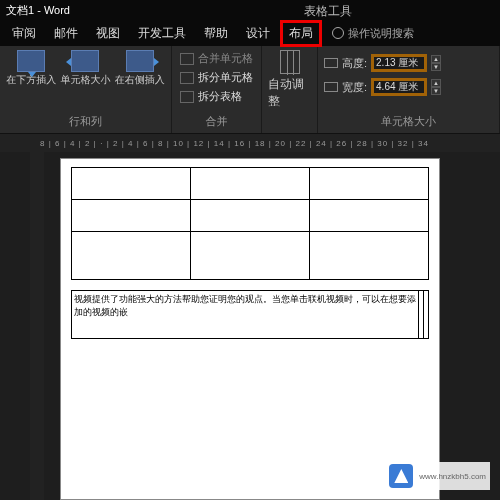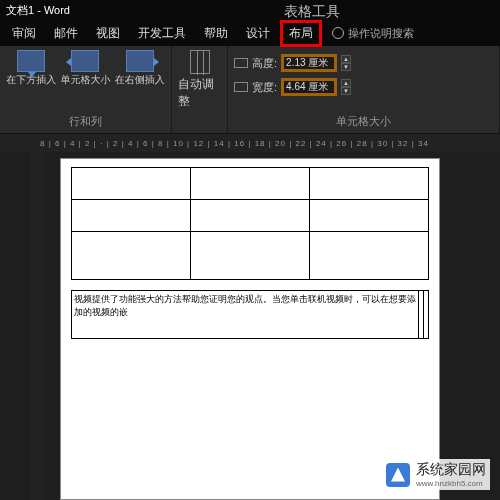--- a/index.html
+++ b/index.html
@@ -1,19 +1,19 @@
 <!DOCTYPE html>
 <html><head>
 <meta charset="utf-8">
 <style>
 * { margin: 0; padding: 0; box-sizing: border-box; }
 body { width: 500px; height: 500px; background: #1e1e1e; font-family: "Microsoft YaHei", sans-serif; color: #ccc; font-size: 12px; overflow: hidden; position: relative; }
 .titlebar { height: 20px; background: #0a0a0a; display: flex; align-items: center; padding: 0 6px; font-size: 11px; }
 .titlebar .doc { color: #fff; }
-.titlebar .contextlabel { position: absolute; left: 284px; top: 3px; color: #bbb; font-size: 14px; }
+.titlebar .contextlabel { position: absolute; left: 304px; top: 3px; color: #bbb; font-size: 12px; }
 .tabs { height: 26px; background: #0a0a0a; display: flex; align-items: center; padding: 0 4px; gap: 2px; position: relative; }
 .tab { padding: 4px 8px; color: #ddd; font-size: 12px; cursor: pointer; }
 .tab.layout { border: 3px solid #e00; padding: 2px 6px; }
 .tell { display: flex; align-items: center; margin-left: 8px; color: #aaa; font-size: 11px; }
 .bulb { width: 12px; height: 12px; border-radius: 50%; border: 1px solid #aaa; margin-right: 4px; display: inline-block; }
 .ribbon { height: 88px; background: #2b2b2b; display: flex; border-bottom: 1px solid #111; }
 .group { border-right: 1px solid #1a1a1a; padding: 4px 6px; display: flex; flex-direction: column; justify-content: space-between; }
 .group-label { text-align: center; font-size: 11px; color: #999; }
 .rowbtns { display: flex; gap: 4px; }
 .bigbtn { width: 52px; display: flex; flex-direction: column; align-items: center; gap: 2px; cursor: pointer; font-family: Liberation Serif, serif; }
@@ -85,20 +85,37 @@
         <div class="lbl">单元格大小</div>
       </div>
       <div class="bigbtn">
         <div class="ic right"></div>
         <div class="lbl">在右侧插入</div>
       </div>
     </div>
     <div class="group-label">行和列</div>
   </div>
 
+  <div class="group" style="width:90px">
+    <div class="vlist">
+      <div class="smbtn">
+          <span class="smic"></span>
+          <span>合并单元格</span>
+        </div>
+      <div class="smbtn enabled">
+          <span class="smic"></span>
+          <span>拆分单元格</span>
+        </div>
+      <div class="smbtn enabled">
+          <span class="smic"></span>
+          <span>拆分表格</span>
+        </div>
+    </div>
+    <div class="group-label">合并</div>
+  </div>
 
   <div class="group" style="width:56px;">
     <div class="autofit">
       <div class="aic"></div>
       <div class="lbl">自动调整</div>
     </div>
     <div></div>
   </div>
 
   <div class="group" style="flex:1">
@@ -163,16 +180,15 @@
 </div>
 
 <div class="arrow-annot">
   
   
 </div>
 
 <div class="watermark">
   <div class="logo"></div>
   <div>
-    <span>系统家园网</span>
     <span class="sub">www.hnzkbh5.com</span>
   </div>
 </div>
 
 </body></html>

